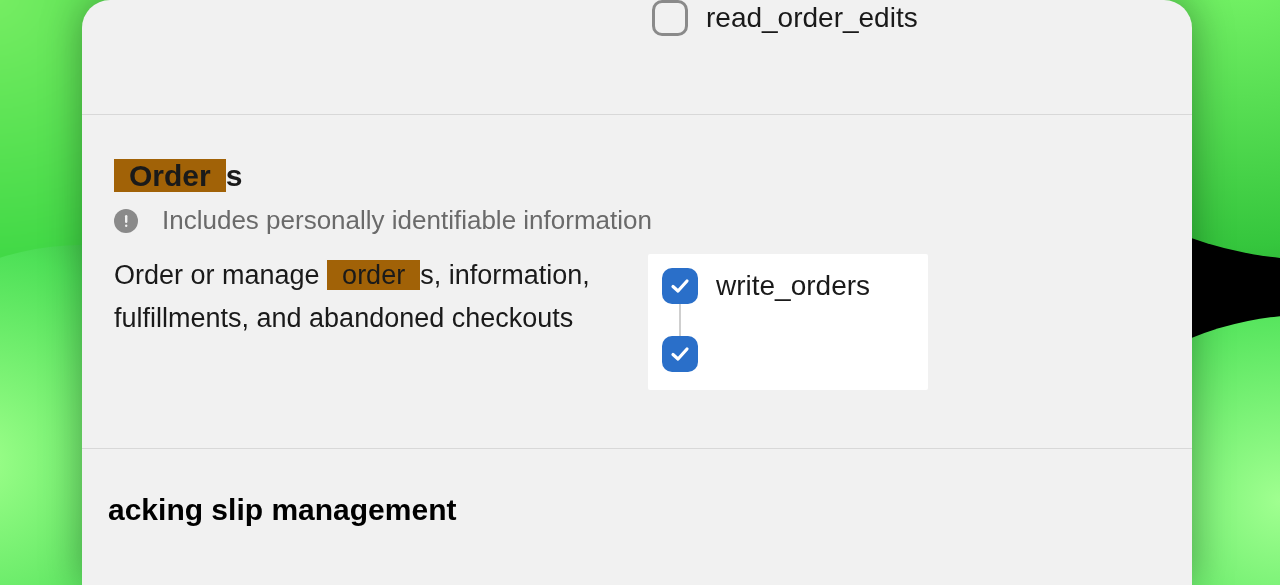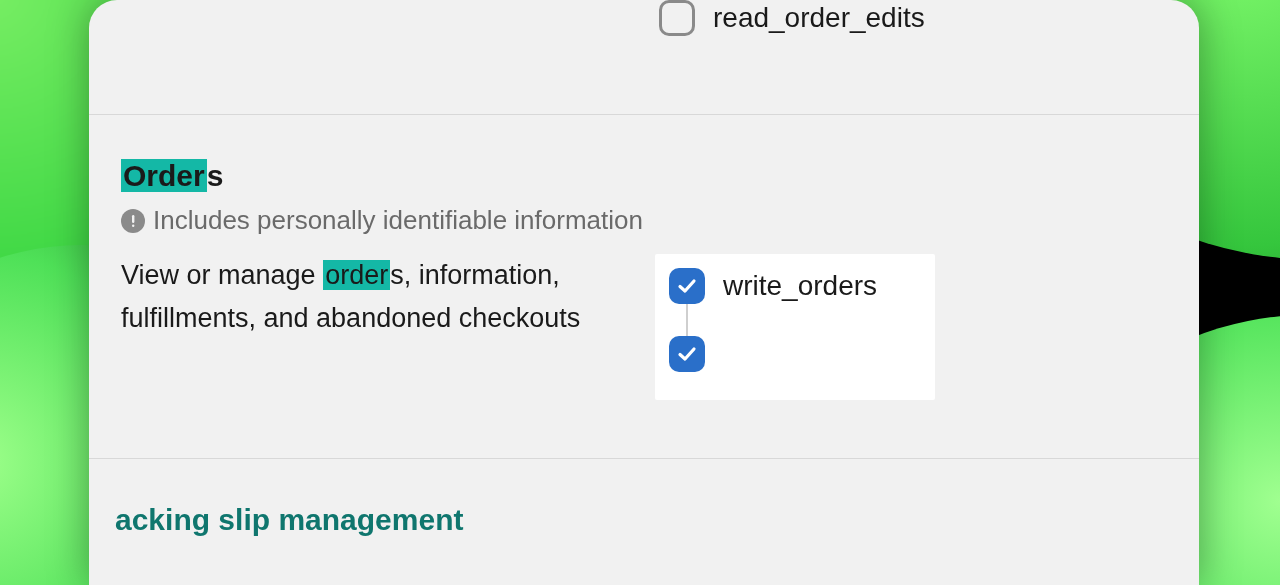--- a/index.html
+++ b/index.html
@@ -51,21 +51,21 @@
       bottom: -350px;
       right: -280px;
       background: radial-gradient(circle at 50% 30%, #a0ff90 0%, #4ee258 40%, #1d8a25 70%);
       border-radius: 55% 45% 60% 40% / 50% 55% 45% 50%;
     }
 
     
     .dialog {
       position: absolute;
       top: 0;
-      left: 89px;
+      left: 82px;
       width: 1110px;
       height: 585px;
       background: #f1f1f1;
       border-radius: 28px 28px 0 0;
       box-shadow: 0 0 40px rgba(0,0,0,0.35);
       overflow: hidden;
     }
 
     .section {
       border-bottom: 1px solid #d8d8d8;
@@ -90,27 +90,27 @@
     .orders-section {
       padding: 44px 32px 58px 32px;
     }
     .orders-heading {
       font-size: 30px;
       font-weight: 700;
       color: #1a1a1a;
       display: inline;
     }
     .hl {
-      background: #14b8a6;
-      padding: 0 2px;
+      background: #a16207;
+      padding: 0 15px;
     }
     .pii-row {
       display: flex;
       align-items: center;
-      gap: 8px;
+      gap: 24px;
       margin-top: 12px;
     }
     .info-icon {
       width: 24px;
       height: 24px;
       border-radius: 50%;
       background: #8a8a8a;
       display: flex;
       align-items: center;
       justify-content: center;
@@ -127,21 +127,21 @@
       margin-top: 18px;
     }
     .orders-desc {
       flex: 0 0 510px;
       font-size: 27px;
       line-height: 1.6;
       color: #1a1a1a;
     }
     .scopes-box {
       background: #fff;
-      padding: 14px 58px 28px 14px;
+      padding: 14px 58px 18px 14px;
       border-radius: 2px;
     }
     .scope-row {
       display: flex;
       align-items: center;
       gap: 18px;
     }
     .scope-label {
       font-size: 28px;
       color: #1a1a1a;
@@ -154,21 +154,21 @@
       margin-left: 17px;
     }
 
     
     .packing-section {
       padding: 44px 32px 20px 48px;
     }
     .packing-heading {
       font-size: 30px;
       font-weight: 700;
-      color: #0f766e;
+      color: #000000;
     }
     .pack-crop {
       margin-left: -22px;
     }
 
     
     .cbx {
       width: 36px;
       height: 36px;
       border-radius: 10px;
@@ -218,21 +218,21 @@
       <span class="info-icon">
         <svg width="14" height="14" viewBox="0 0 14 14">
             <rect x="6" y="1" width="2.4" height="8" rx="1.2" fill="#f1f1f1"></rect>
             <rect x="6" y="10.6" width="2.4" height="2.4" rx="1.2" fill="#f1f1f1"></rect>
           </svg>
       </span>
       <span class="pii-text">Includes personally identifiable information</span>
     </div>
     <div class="orders-body">
       <div class="orders-desc">
-        <span>View or manage </span><span class="hl">order</span><span>s, information, fulfillments, and abandoned checkouts</span>
+        <span>Order or manage </span><span class="hl">order</span><span>s, information, fulfillments, and abandoned checkouts</span>
       </div>
       <div class="scopes-box">
         <div class="scope-row">
           <div class="cbx checked">
             <svg width="22" height="22" viewBox="0 0 22 22">
                 <path d="M4 11.5 L9 16 L18 6" stroke="#fff" stroke-width="3.2" fill="none" stroke-linecap="round" stroke-linejoin="round"></path>
               </svg>
           </div>
           <span class="scope-label">write_orders</span>
         </div>

